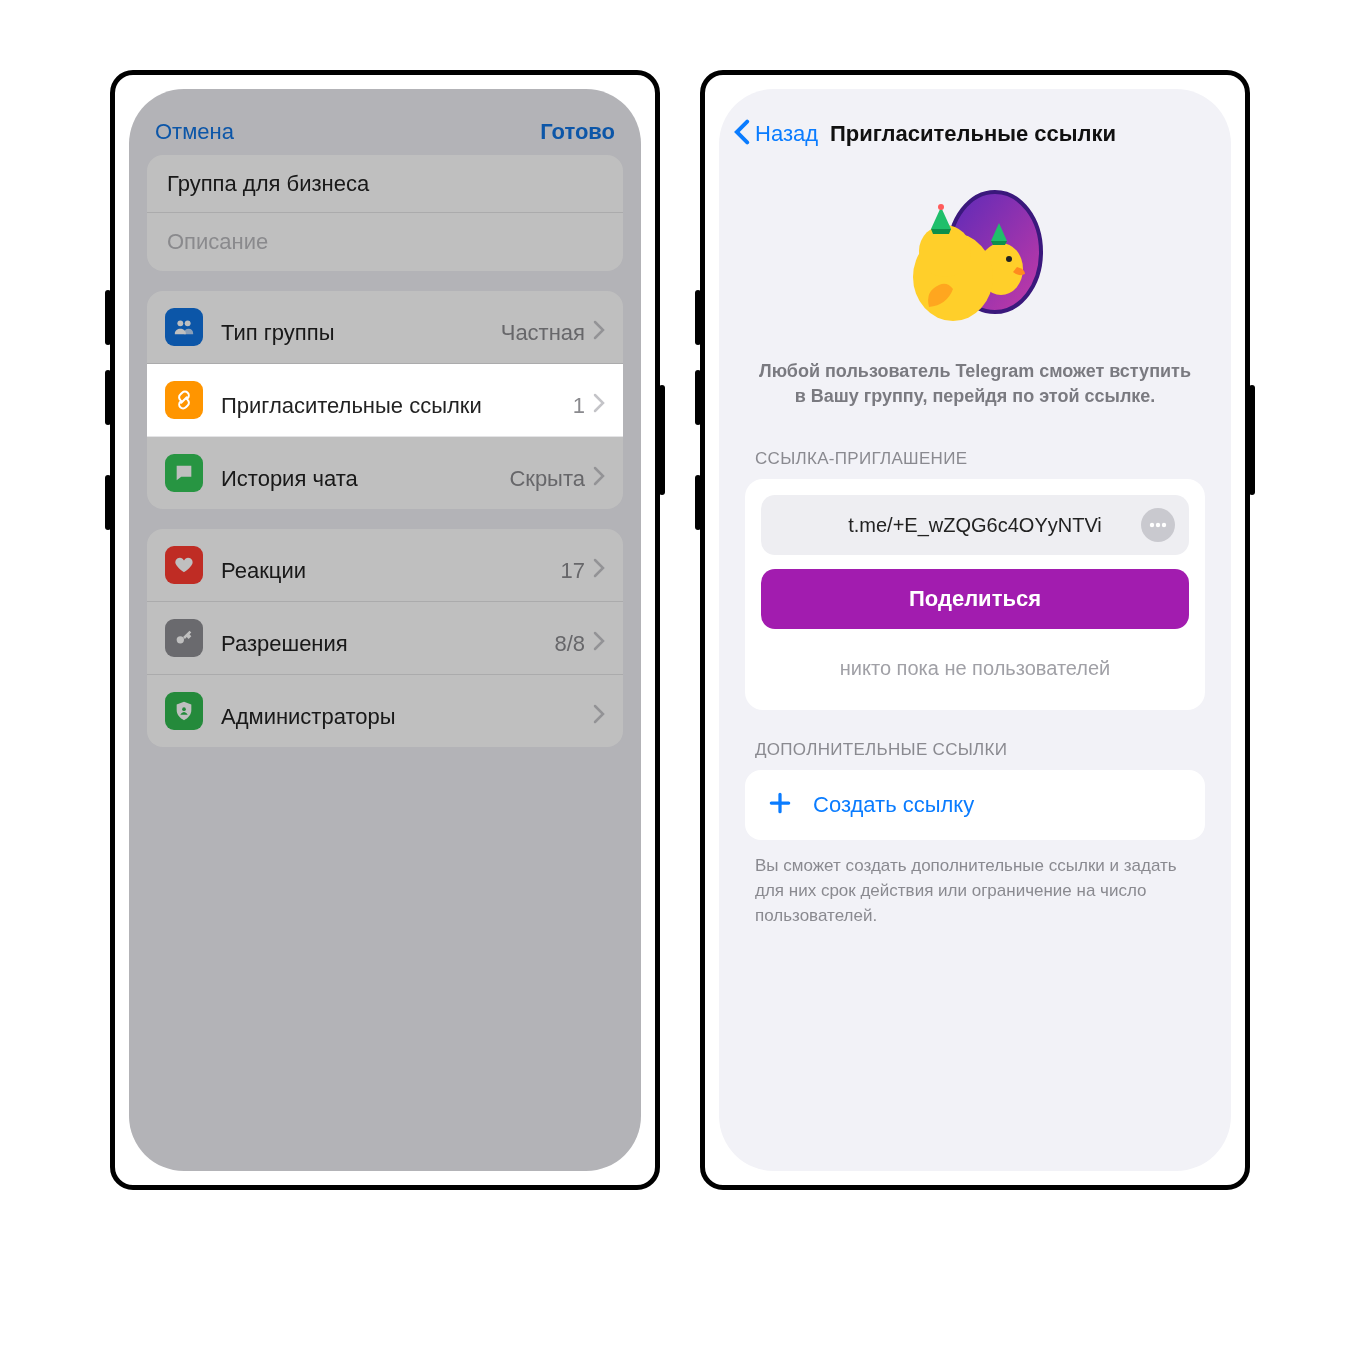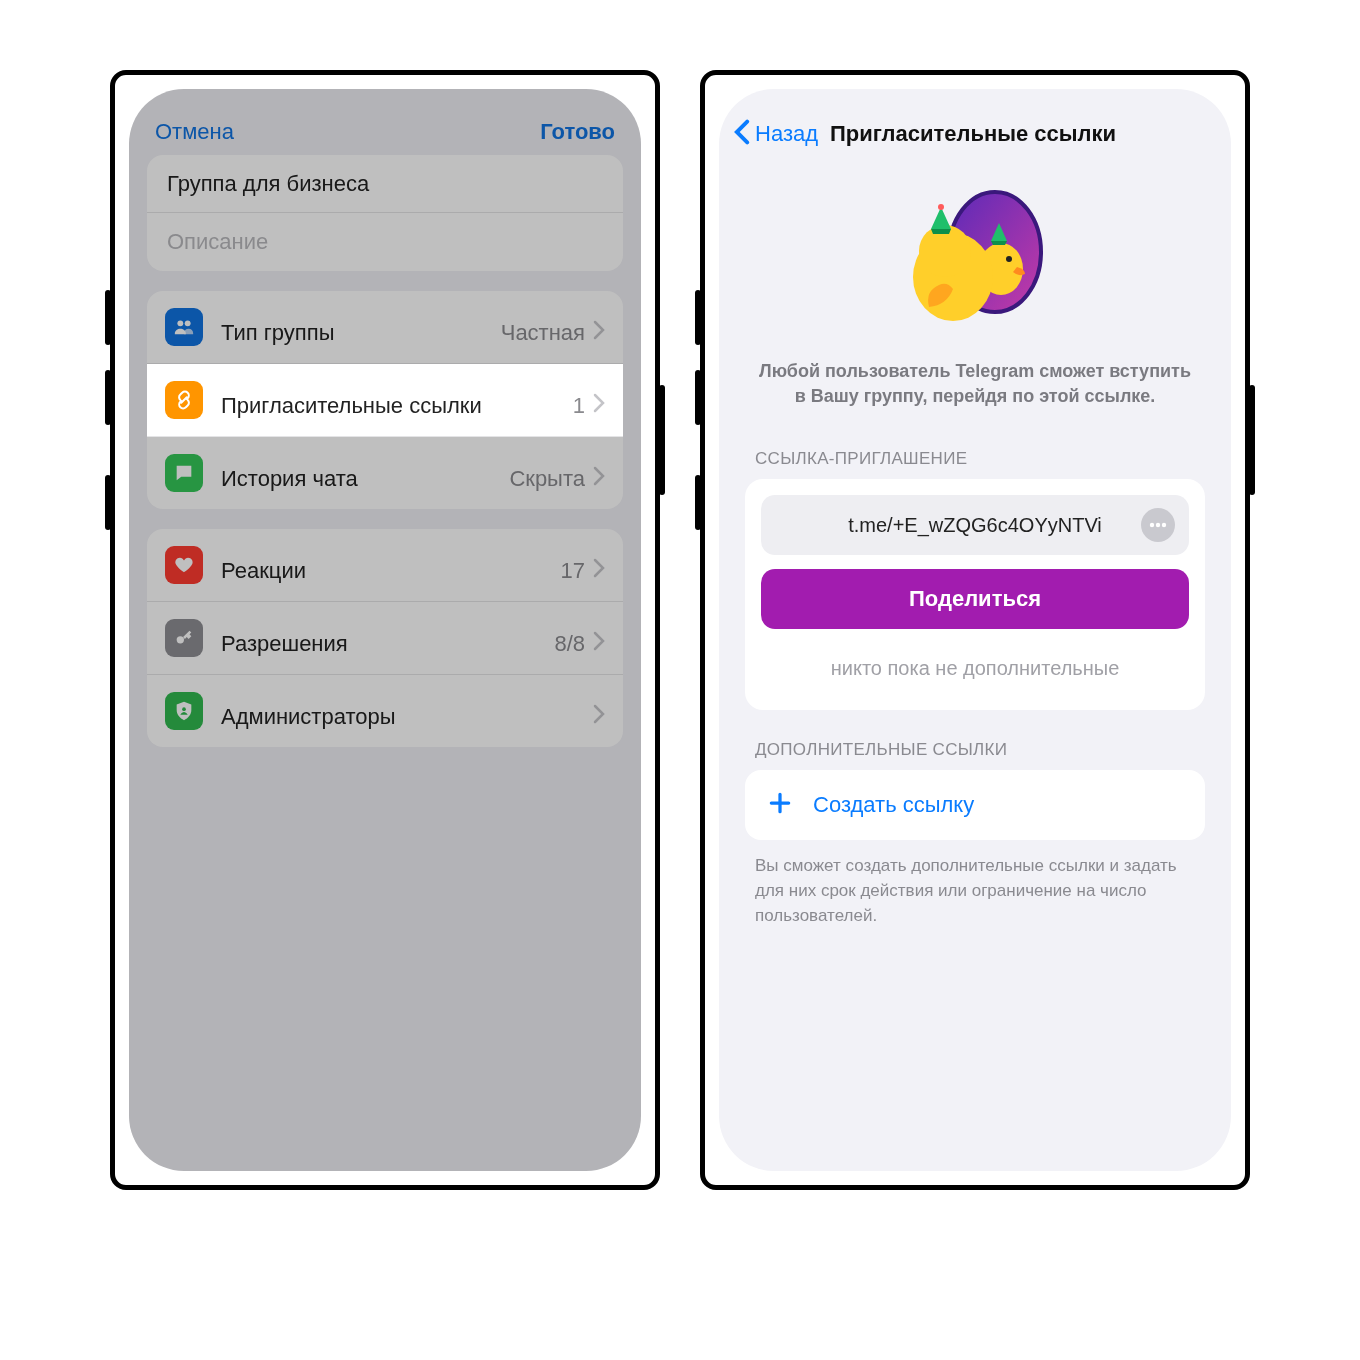--- a/index.html
+++ b/index.html
@@ -12,21 +12,21 @@
     justify-content: center;
     align-items: flex-start;
     padding-top: 70px;
     gap: 40px;
   }
   .phone {
     width: 550px;
     height: 1120px;
     background: #fff;
     border: 5px solid #000;
-    border-radius: 16px;
+    border-radius: 23px;
     position: relative;
     padding: 14px;
   }
   
   .phone::before {
     content: "";
     position: absolute;
     left: -10px; top: 215px;
     width: 6px; height: 55px;
     background: #000; border-radius: 4px;
@@ -332,21 +332,21 @@
         <span>t.me/+E_wZQG6c4OYyNTVi</span>
         <span class="more-dots">
           <svg width="18" height="6" viewBox="0 0 18 6" fill="#fff">
               <circle cx="3" cy="3" r="2.2"></circle>
               <circle cx="9" cy="3" r="2.2"></circle>
               <circle cx="15" cy="3" r="2.2"></circle>
             </svg>
         </span>
       </div>
       <div class="share-btn">Поделиться</div>
-      <div class="nobody">никто пока не дополнительные</div>
+      <div class="nobody">никто пока не пользователей</div>
     </div>
 
     <div class="section-hdr">ДОПОЛНИТЕЛЬНЫЕ ССЫЛКИ</div>
 
     <div class="create-link-row">
       <span class="plus-ico">
         <svg width="26" height="26" viewBox="0 0 24 24" fill="none">
             <path d="M12 4v16M4 12h16" stroke="#0a7cff" stroke-width="3" stroke-linecap="round"></path>
           </svg>
       </span>

